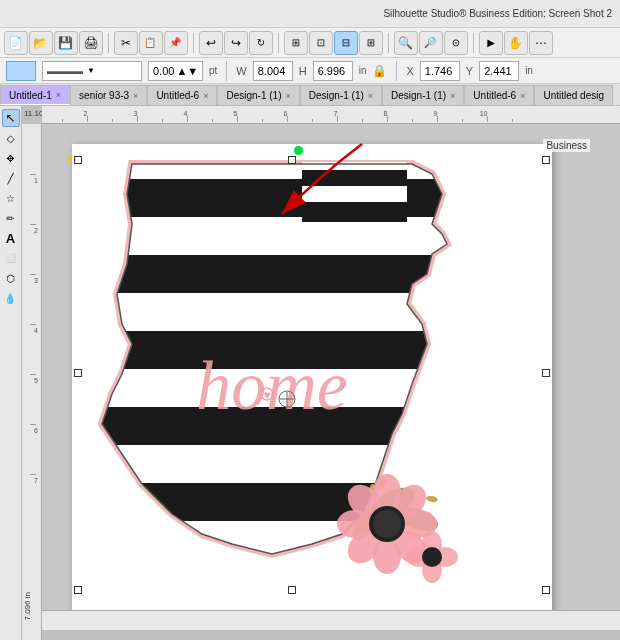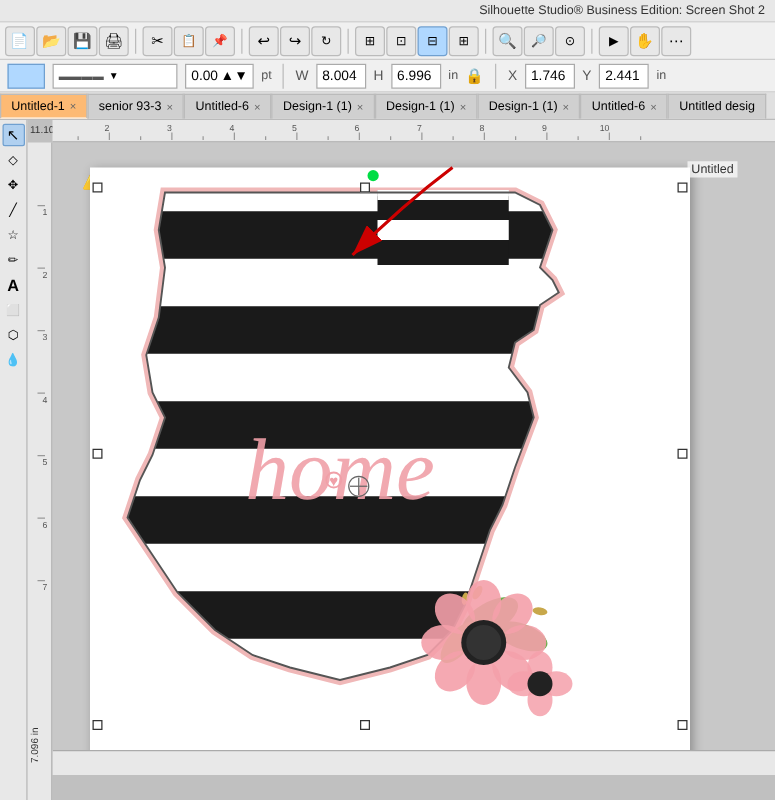--- a/index.html
+++ b/index.html
@@ -9,21 +9,21 @@
       overflow: hidden;
       font-family: Arial, sans-serif;
       font-size: 11px;
       background: #d0d0d0;
       user-select: none;
     }
 
     
     #title-bar {
       background: #e8e8e8;
-      height: 18px;
+      height: 28px;
       display: flex;
       align-items: center;
       justify-content: flex-end;
       padding-right: 8px;
       font-size: 10px;
       color: #333;
       border-bottom: 1px solid #ccc;
     }
 
     
@@ -105,21 +105,21 @@
       border: 1px solid #bbb;
       border-bottom: none;
       display: flex;
       align-items: center;
       gap: 4px;
       font-size: 10px;
       cursor: pointer;
       white-space: nowrap;
     }
     .tab.active {
-      background: #fdba74;
+      background: #c4b5fd;
       border-bottom: 1px solid white;
     }
     .tab-close {
       font-size: 9px;
       color: #666;
       cursor: pointer;
     }
 
     
     #main {
@@ -612,21 +612,21 @@
 
         <defs>
           <marker id="arrowhead" markerWidth="10" markerHeight="7" refX="10" refY="3.5" orient="auto">
             <polygon points="0 0, 10 3.5, 0 7" fill="#cc0000"></polygon>
           </marker>
         </defs>
         <path d="M 320 20 Q 280 50 240 90" stroke="#cc0000" stroke-width="2.5" fill="none" marker-end="url(#arrowhead)"></path>
       </svg>
 
       <div style="position:absolute; top:15px; right:30px; font-size:10px; color:#333; background: rgba(255,255,255,0.7); padding:1px 3px;">
-        <span>Untitled</span>
+        <span>Business</span>
       </div>
 
       <div style="position:absolute; bottom:0; left:0; right:0; height:20px; background:#e8e8e8; border-top:1px solid #aaa; display:flex; align-items:center;">
         <div style="position:absolute; bottom:3px; left:50%; transform:translateX(-50%); font-size:8px; color:#333;">
         </div>
       </div>
 
     </div>
   </div>
 </div>

